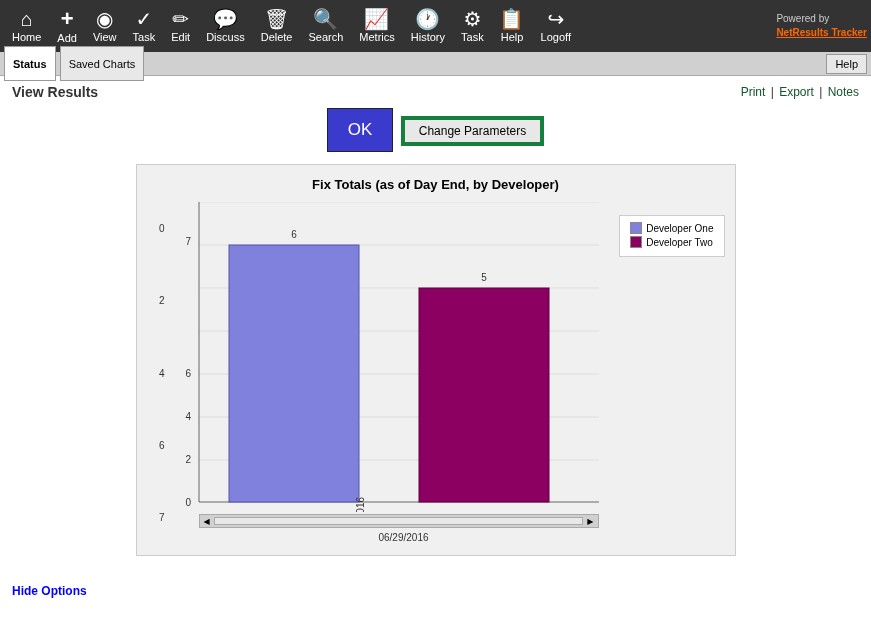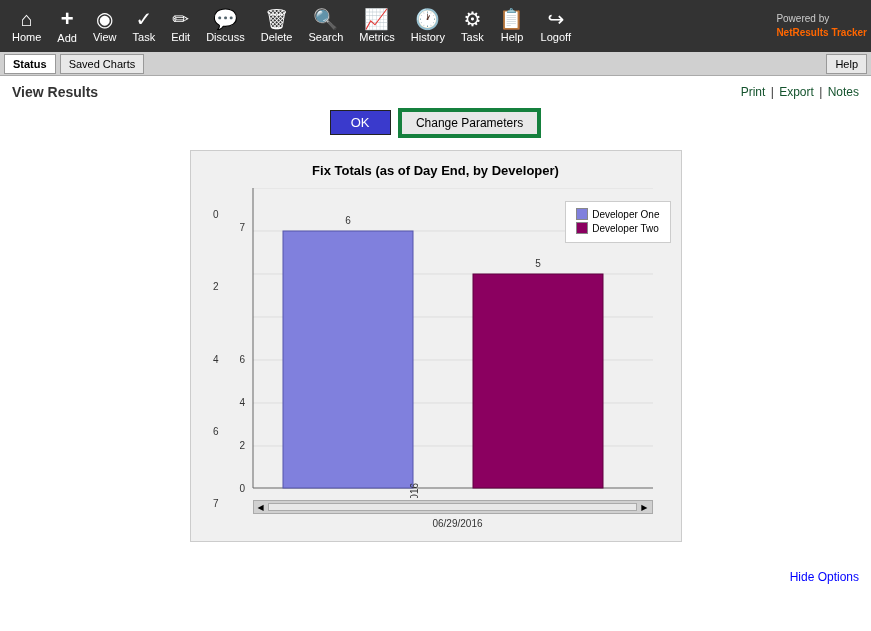--- a/index.html
+++ b/index.html
@@ -28,39 +28,39 @@
       margin-bottom: 2px;
       line-height: 1;
     }
     .nav-spacer { flex: 1; }
     .powered-by {
       color: #ccc;
       font-size: 10px;
       text-align: left;
       line-height: 1.4;
     }
-    .powered-by span { color: #ff6600; font-weight: bold; }
+    .powered-by span { color: #ff6600; font-weight: bold; text-decoration: underline; }
 
     
     #second-bar {
       background: #d0d0d0;
       display: flex;
       align-items: center;
       height: 24px;
       padding: 0 4px;
       border-bottom: 1px solid #aaa;
     }
     .tab-btn {
       background: #e8e8e8;
       border: 1px solid #999;
       padding: 2px 8px;
       font-size: 11px;
       cursor: pointer;
       margin-right: 4px;
-      height: 20px;
+      height: 35px;
     }
     .tab-btn.active { background: #fff; font-weight: bold; }
     .help-btn {
       margin-left: auto;
       background: #e8e8e8;
       border: 1px solid #999;
       padding: 2px 8px;
       font-size: 11px;
       cursor: pointer;
       height: 20px;
@@ -92,39 +92,39 @@
 
     
     #buttons-row {
       text-align: center;
       margin-bottom: 12px;
     }
     .ok-btn {
       background: #3a3acc;
       color: #fff;
       border: 1px solid #222;
-      padding: 4px 20px;
-      font-size: 13px;
+      padding: 11px 20px;
+      font-size: 17px;
       cursor: pointer;
       margin-right: 4px;
     }
     .change-params-btn {
       background: #e8e8e8;
       border: 4px solid #15803d;
       padding: 4px 14px;
       font-size: 12px;
       cursor: pointer;
     }
 
     
     #chart-container {
       background: #f0f0f0;
       border: 1px solid #ccc;
       margin: 0 auto;
-      width: 492px;
+      width: 600px;
       padding: 12px;
       position: relative;
     }
     #chart-title {
       text-align: center;
       font-size: 13px;
       font-weight: bold;
       margin-bottom: 10px;
     }
     
@@ -180,23 +180,24 @@
       flex: 1;
       height: 8px;
       background: #e8e8e8;
       border: 1px solid #aaa;
       margin: 0 2px;
     }
 
     
     #bottom-bar {
       display: flex;
-      justify-content: flex-end;
+      justify-content: flex-start;
       padding: 8px 12px;
       margin-top: 12px;
+      font-weight: bold;
     }
     #bottom-bar a {
       color: #00f;
       font-size: 12px;
       text-decoration: none;
     }
   </style>
 </head>
 <body>
 

